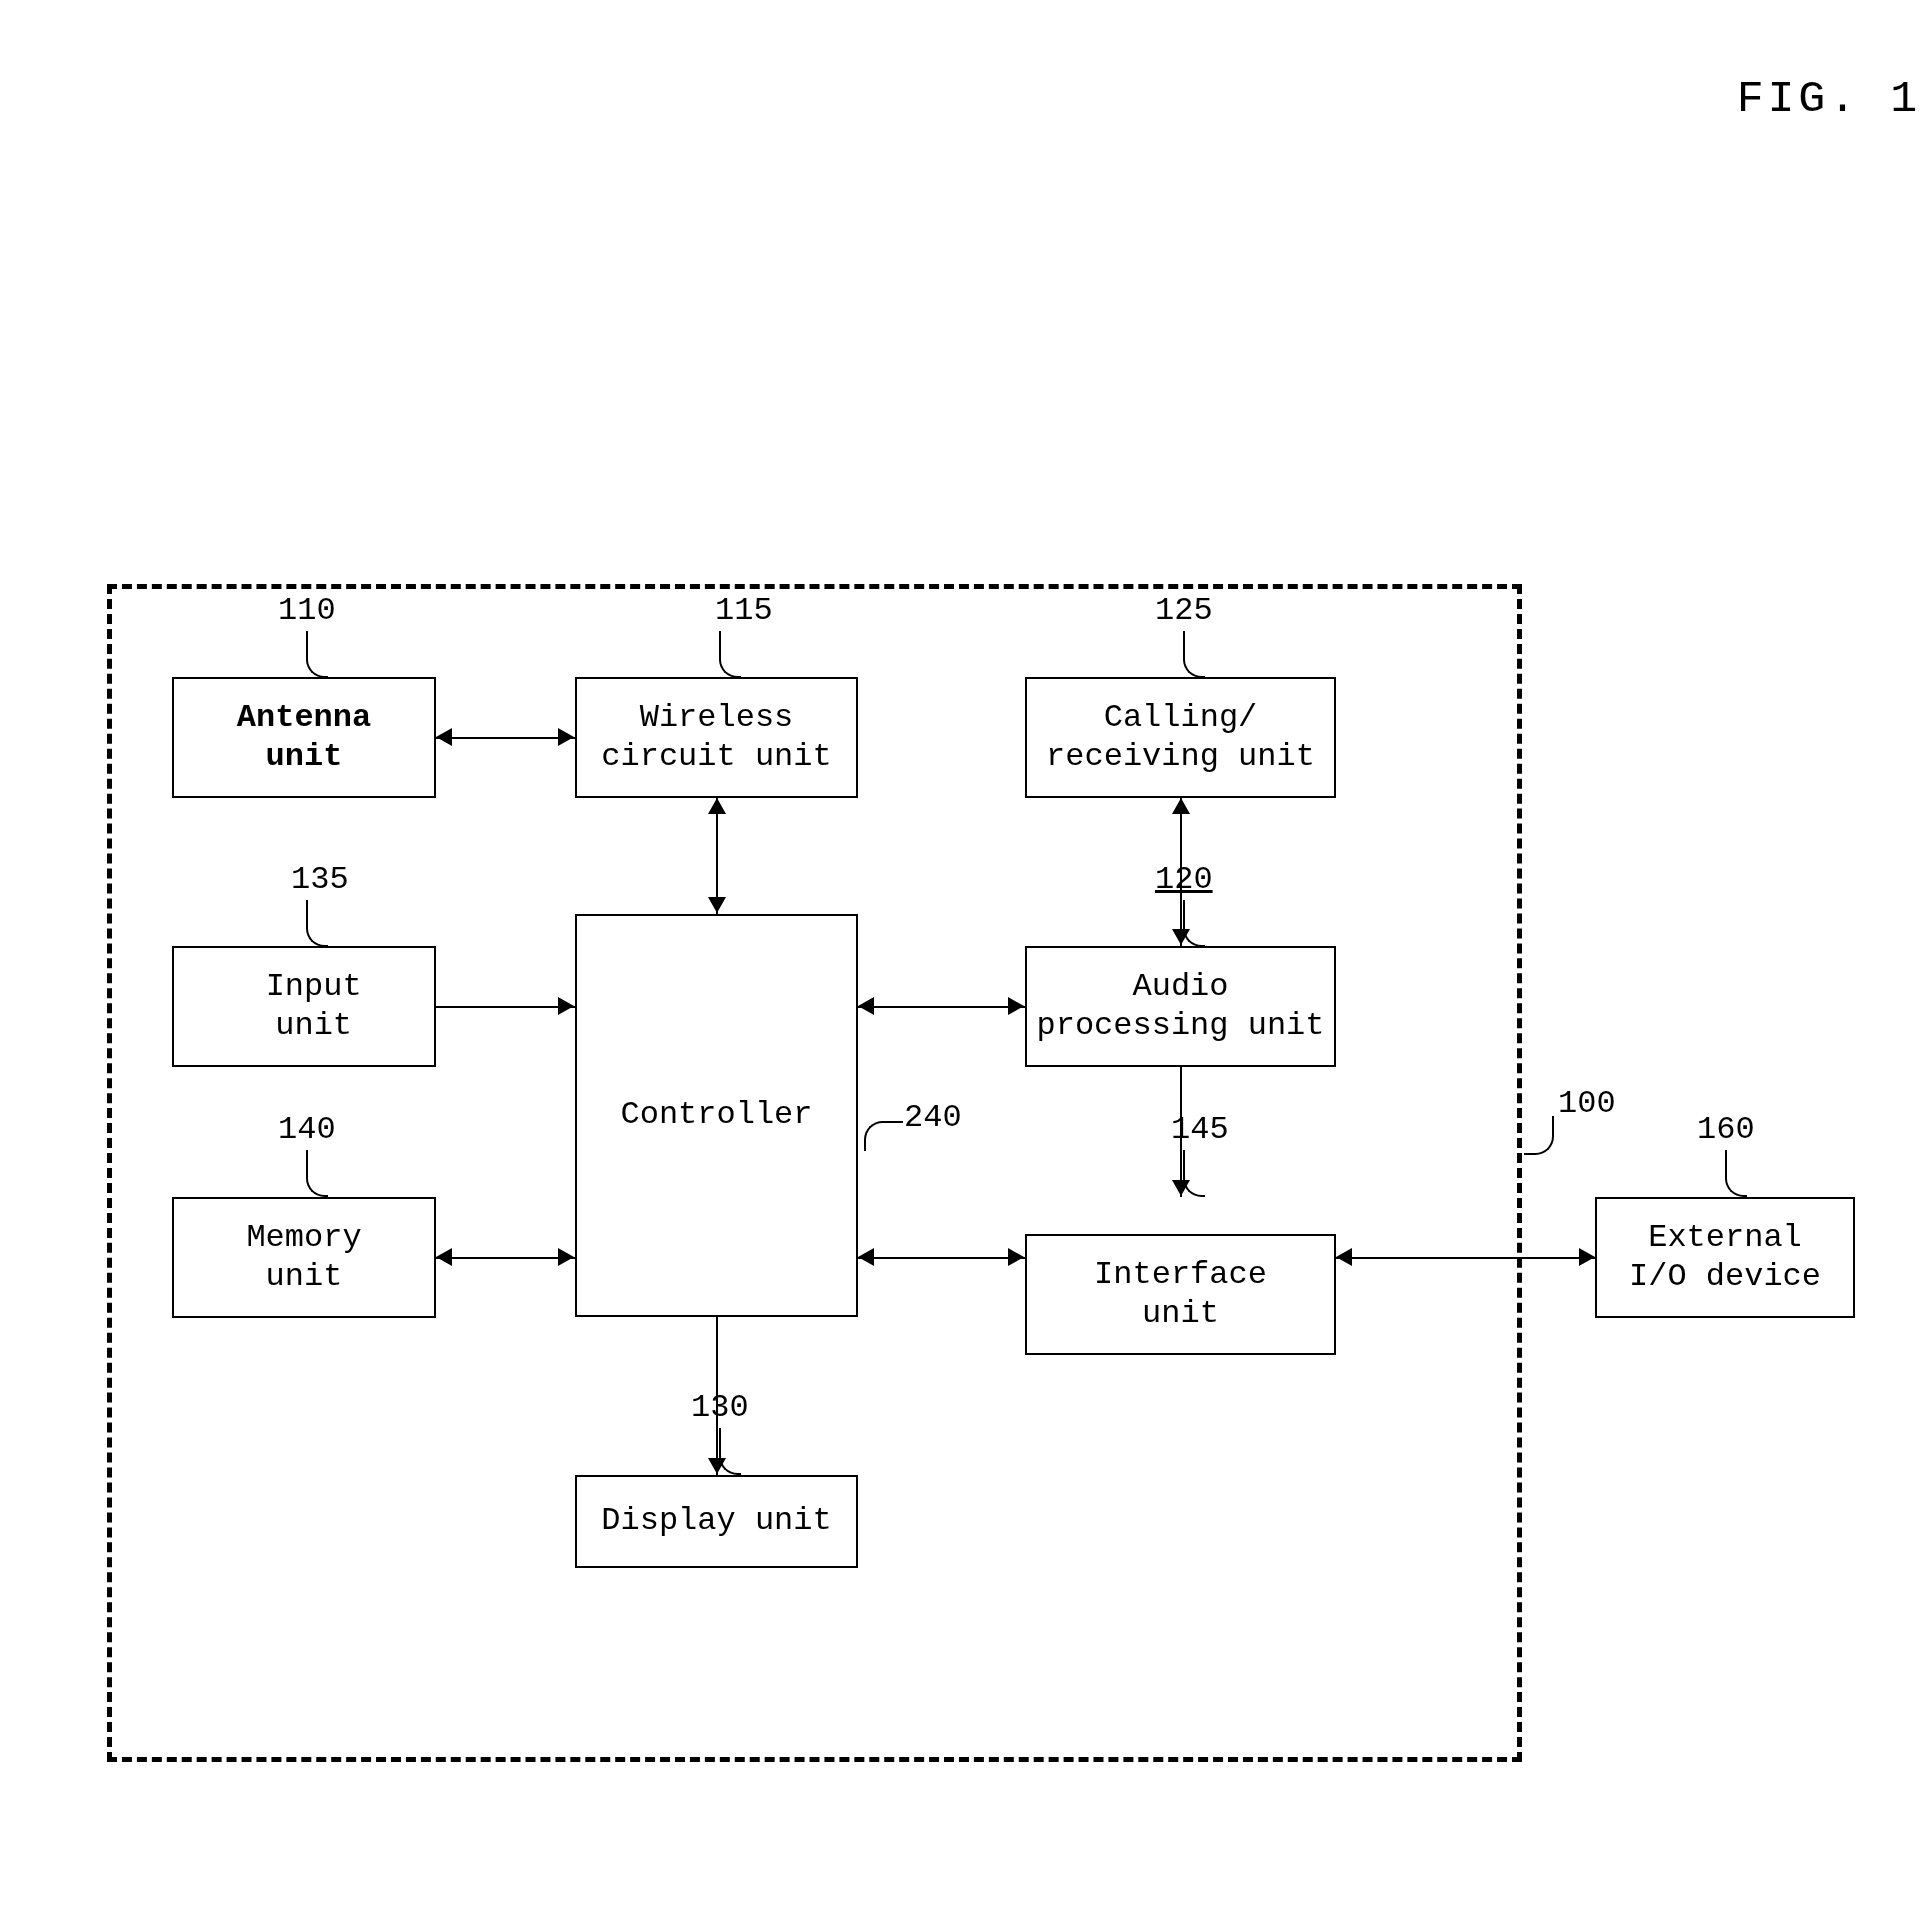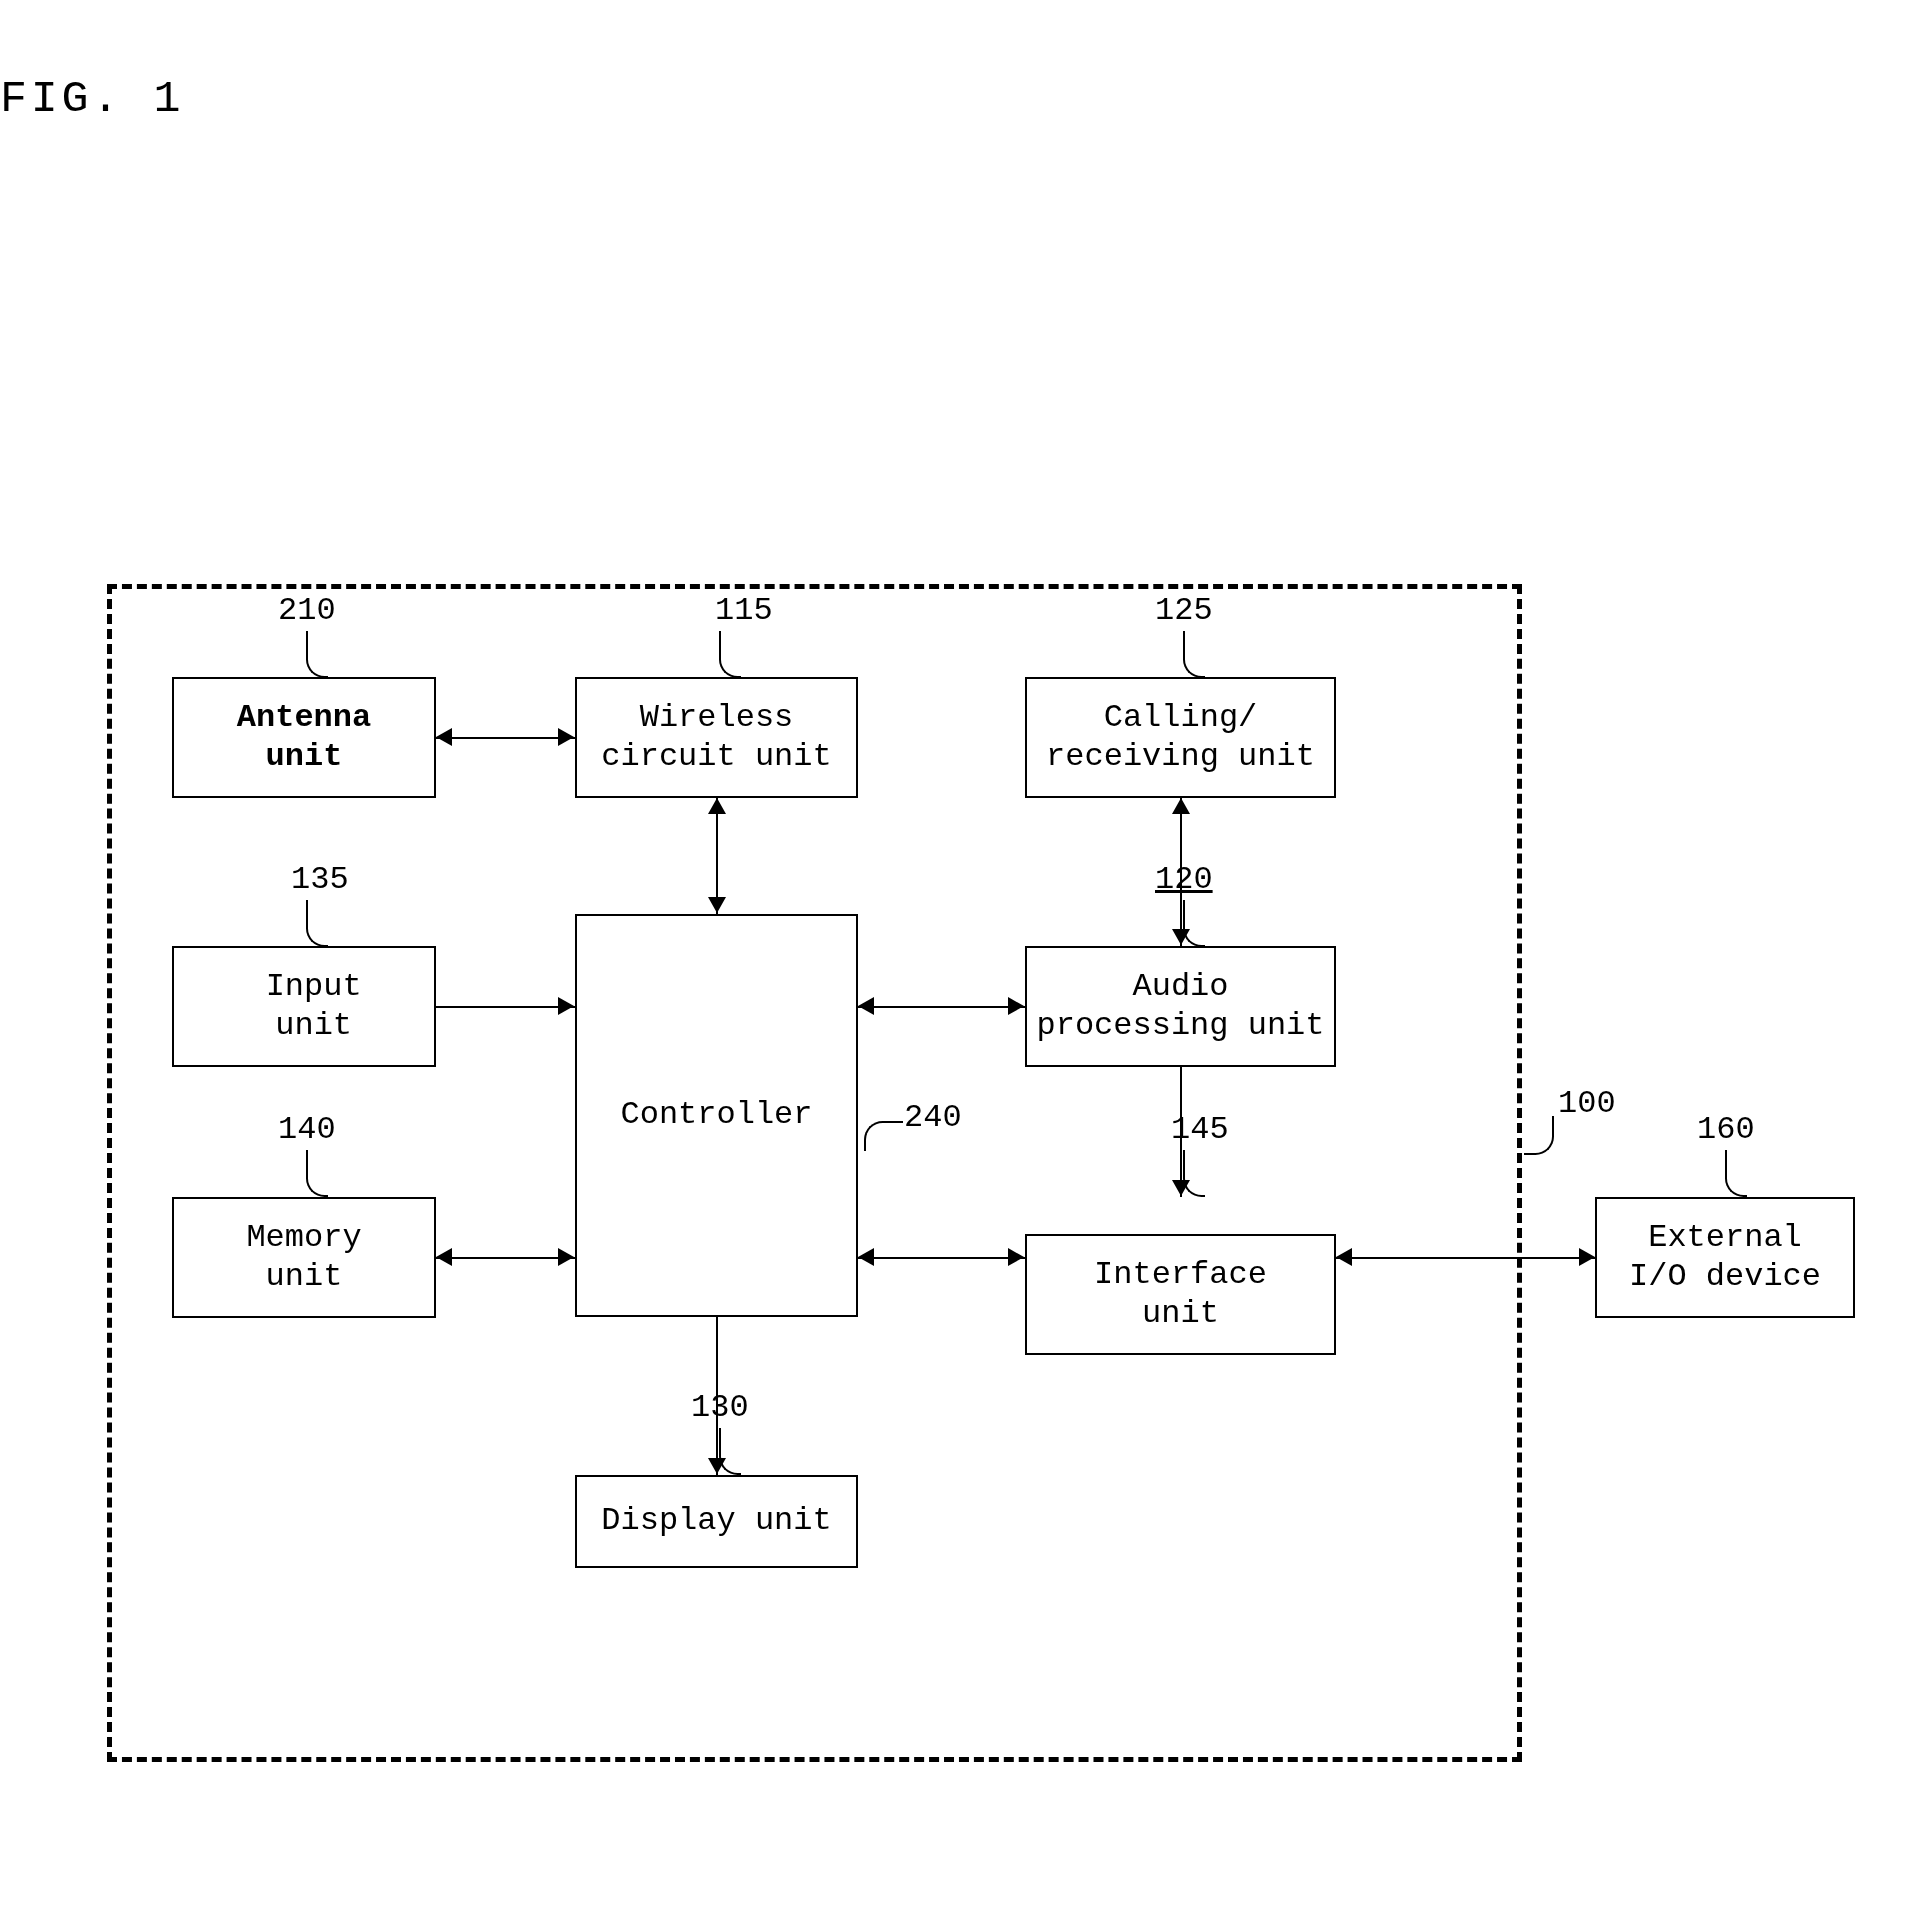--- a/index.html
+++ b/index.html
@@ -13,21 +13,21 @@
     position: relative;
     width: 1921px;
     height: 1930px;
     background: #ffffff;
   }
   .fig-title {
     position: absolute;
     top: 74px;
     left: 0;
     width: 1921px;
-    text-align: left;
+    text-align: right;
     font-size: 45px;
     letter-spacing: 3.7px;
   }
   .dashed-box {
     position: absolute;
     border: 5.6px dashed #000;
     box-sizing: border-box;
   }
   .block {
     position: absolute;
@@ -116,21 +116,21 @@
 
   <div class="fig-title">FIG. 1</div>
 
   <div class="dashed-box" style="left:107px; top:584px; width:1415px; height:1178px;"></div>
   <span class="ref" style="left:1558px; top:1085px;">100</span>
   <span class="tick-r" style="left:1524px; top:1116px;"></span>
 
   <div class="block" style="left:172px; top:677px; width:264px; height:121px;font-weight:bold;">
     <span>Antenna<br>unit</span>
   </div>
-  <span class="ref" style="left:278px; top:592px;">210</span>
+  <span class="ref" style="left:278px; top:592px;">110</span>
   <span class="tick" style="left:306px; top:631px; width:20.4px; height:45px;"></span>
 
   <div class="block" style="left:575px; top:677px; width:283px; height:121px;">
     <span>Wireless<br>circuit unit</span>
   </div>
   <span class="ref" style="left:691px; top:592px;margin-left:24px;">115</span>
   <span class="tick" style="left:719px; top:631px; width:20.4px; height:45px;"></span>
 
   <div class="block" style="left:1025px; top:677px; width:311px; height:121px;">
     <span>Calling/<br>receiving unit</span>

